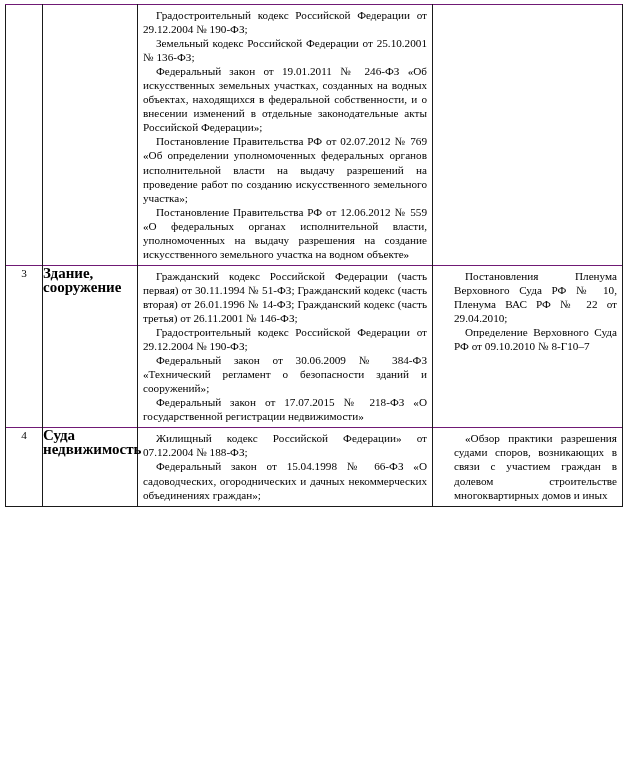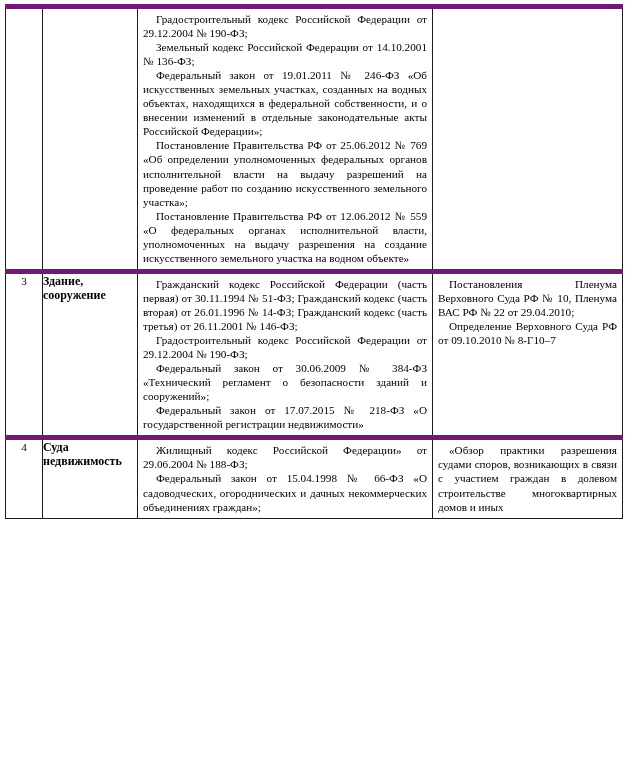--- a/index.html
+++ b/index.html
@@ -35,21 +35,21 @@
   .doc-table td {
     border-left: 1px solid #1a1a1a;
     border-right: 1px solid #1a1a1a;
     border-top: 0;
     border-bottom: 0;
     vertical-align: top;
     padding: 0;
   }
 
   .doc-table tr.row-edge-top > td {
-    border-top: 5px solid #701a75;
+    border-top: 1px solid #701a75;
   }
   .doc-table tr.row-edge-bottom > td {
     border-bottom: 1px solid #1a1a1a;
   }
 
   
   col.c-num   { width: 37px; }
   col.c-name  { width: 95px; }
   col.c-acts  { width: 295px; }
   col.c-prac  { width: 190px; }
@@ -62,40 +62,41 @@
 
   .cell-num {
     text-align: center;
     padding-top: 4px;
     font-size: 11.2px;
     line-height: 14.05px;
   }
 
   .cell-name {
     font-weight: bold;
-    font-size: 12px;
+    font-size: 15px;
     line-height: 14.05px;
     padding: 4px 4px 4px 6px;
     text-align: left;
   }
 
   .para {
     margin: 0;
     text-align: justify;
     text-justify: inter-word;
     text-indent: 13px;
     hyphens: manual;
   }
 
   .para + .para { margin-top: 0; }
 
   
   .cell-prac .para {
     text-align: justify;
     text-indent: 11px;
+    margin-left: 16px;
   }
 
   .v-strut { display: block; }
 </style>
 </head>
 <body>
 
 <div class="page">
 
   <table class="doc-table">
@@ -110,23 +111,23 @@
       <tr class="row-edge-top">
         <td class="cell-num">
           <span class="v-strut"></span>
         </td>
         <td class="cell-name">
           <span></span>
         </td>
         <td>
           <div class="cell-inner cell-acts">
             <p class="para">Градостроительный кодекс Российской Федерации от 29.12.2004 № 190-ФЗ;</p>
-            <p class="para">Земельный кодекс Российской Федерации от 14.10.2001 № 136-ФЗ;</p>
+            <p class="para">Земельный кодекс Российской Федерации от 25.10.2001 № 136-ФЗ;</p>
             <p class="para">Федеральный закон от 19.01.2011 № 246-ФЗ «Об искусственных земельных участках, созданных на водных объектах, находящихся в федеральной собственности, и о внесении изменений в отдельные законодательные акты Российской Федерации»;</p>
-            <p class="para">Постановление Правительства РФ от 25.06.2012 № 769 «Об определении уполномоченных федеральных органов исполнительной власти на выдачу разрешений на проведение работ по созданию искусственного земельного участка»;</p>
+            <p class="para">Постановление Правительства РФ от 02.07.2012 № 769 «Об определении уполномоченных федеральных органов исполнительной власти на выдачу разрешений на проведение работ по созданию искусственного земельного участка»;</p>
             <p class="para">Постановление Правительства РФ от 12.06.2012 № 559 «О федеральных органах исполнительной власти, уполномоченных на выдачу разрешения на создание искусственного земельного участка на водном объекте»</p>
           </div>
         </td>
         <td class="cell-prac">
           <div class="cell-inner"></div>
         </td>
       </tr>
 
       <tr class="row-edge-top">
         <td class="cell-num">
@@ -153,21 +154,21 @@
 
       <tr class="row-edge-top row-edge-bottom">
         <td class="cell-num">
           <span>4</span>
         </td>
         <td class="cell-name">
           <span>Суда недвижимость</span>
         </td>
         <td>
           <div class="cell-inner cell-acts">
-            <p class="para">Жилищный кодекс Российской Федерации» от 29.06.2004 № 188-ФЗ;</p>
+            <p class="para">Жилищный кодекс Российской Федерации» от 07.12.2004 № 188-ФЗ;</p>
             <p class="para">Федеральный закон от 15.04.1998 № 66-ФЗ «О садоводческих, огороднических и дачных некоммерческих объединениях граждан»;</p>
           </div>
         </td>
         <td class="cell-prac">
           <div class="cell-inner">
             <p class="para">«Обзор практики разрешения судами споров, возникающих в связи с участием граждан в долевом строительстве многоквартирных домов и иных</p>
           </div>
         </td>
       </tr>
 

